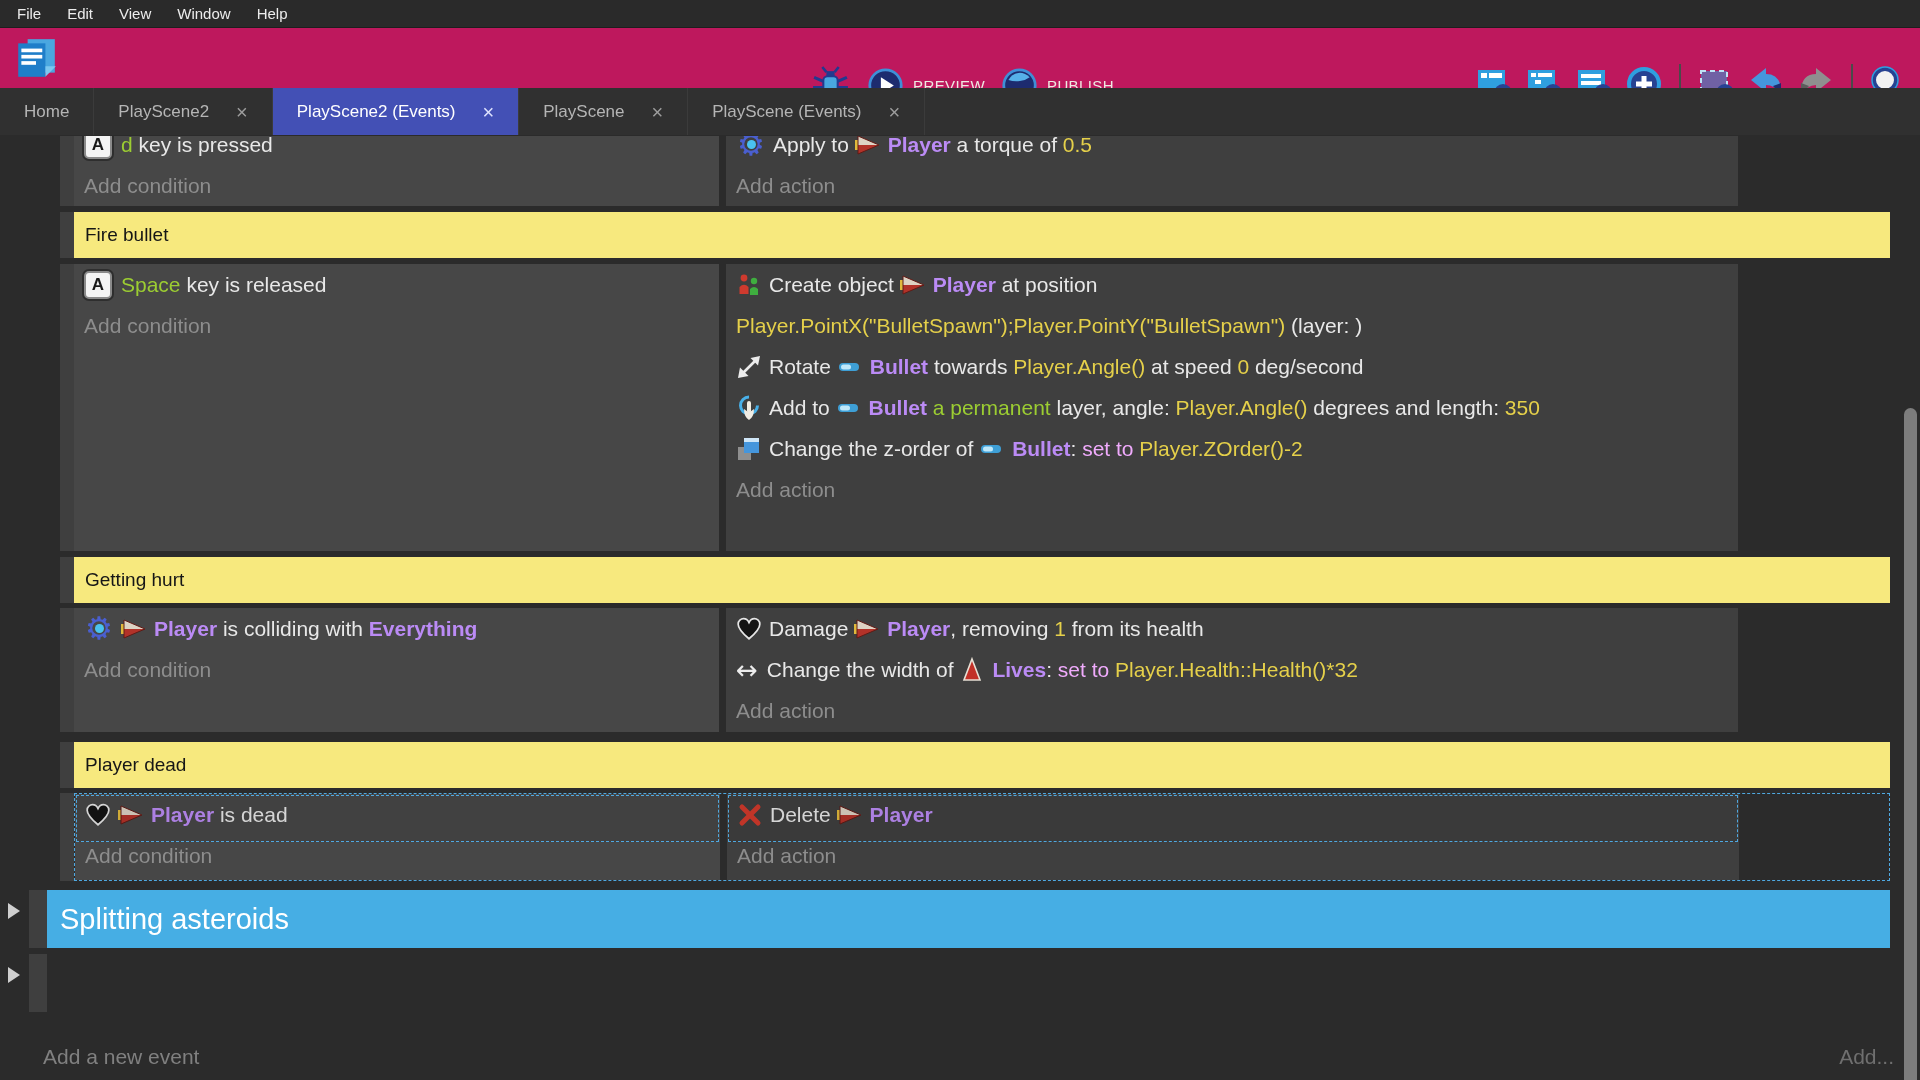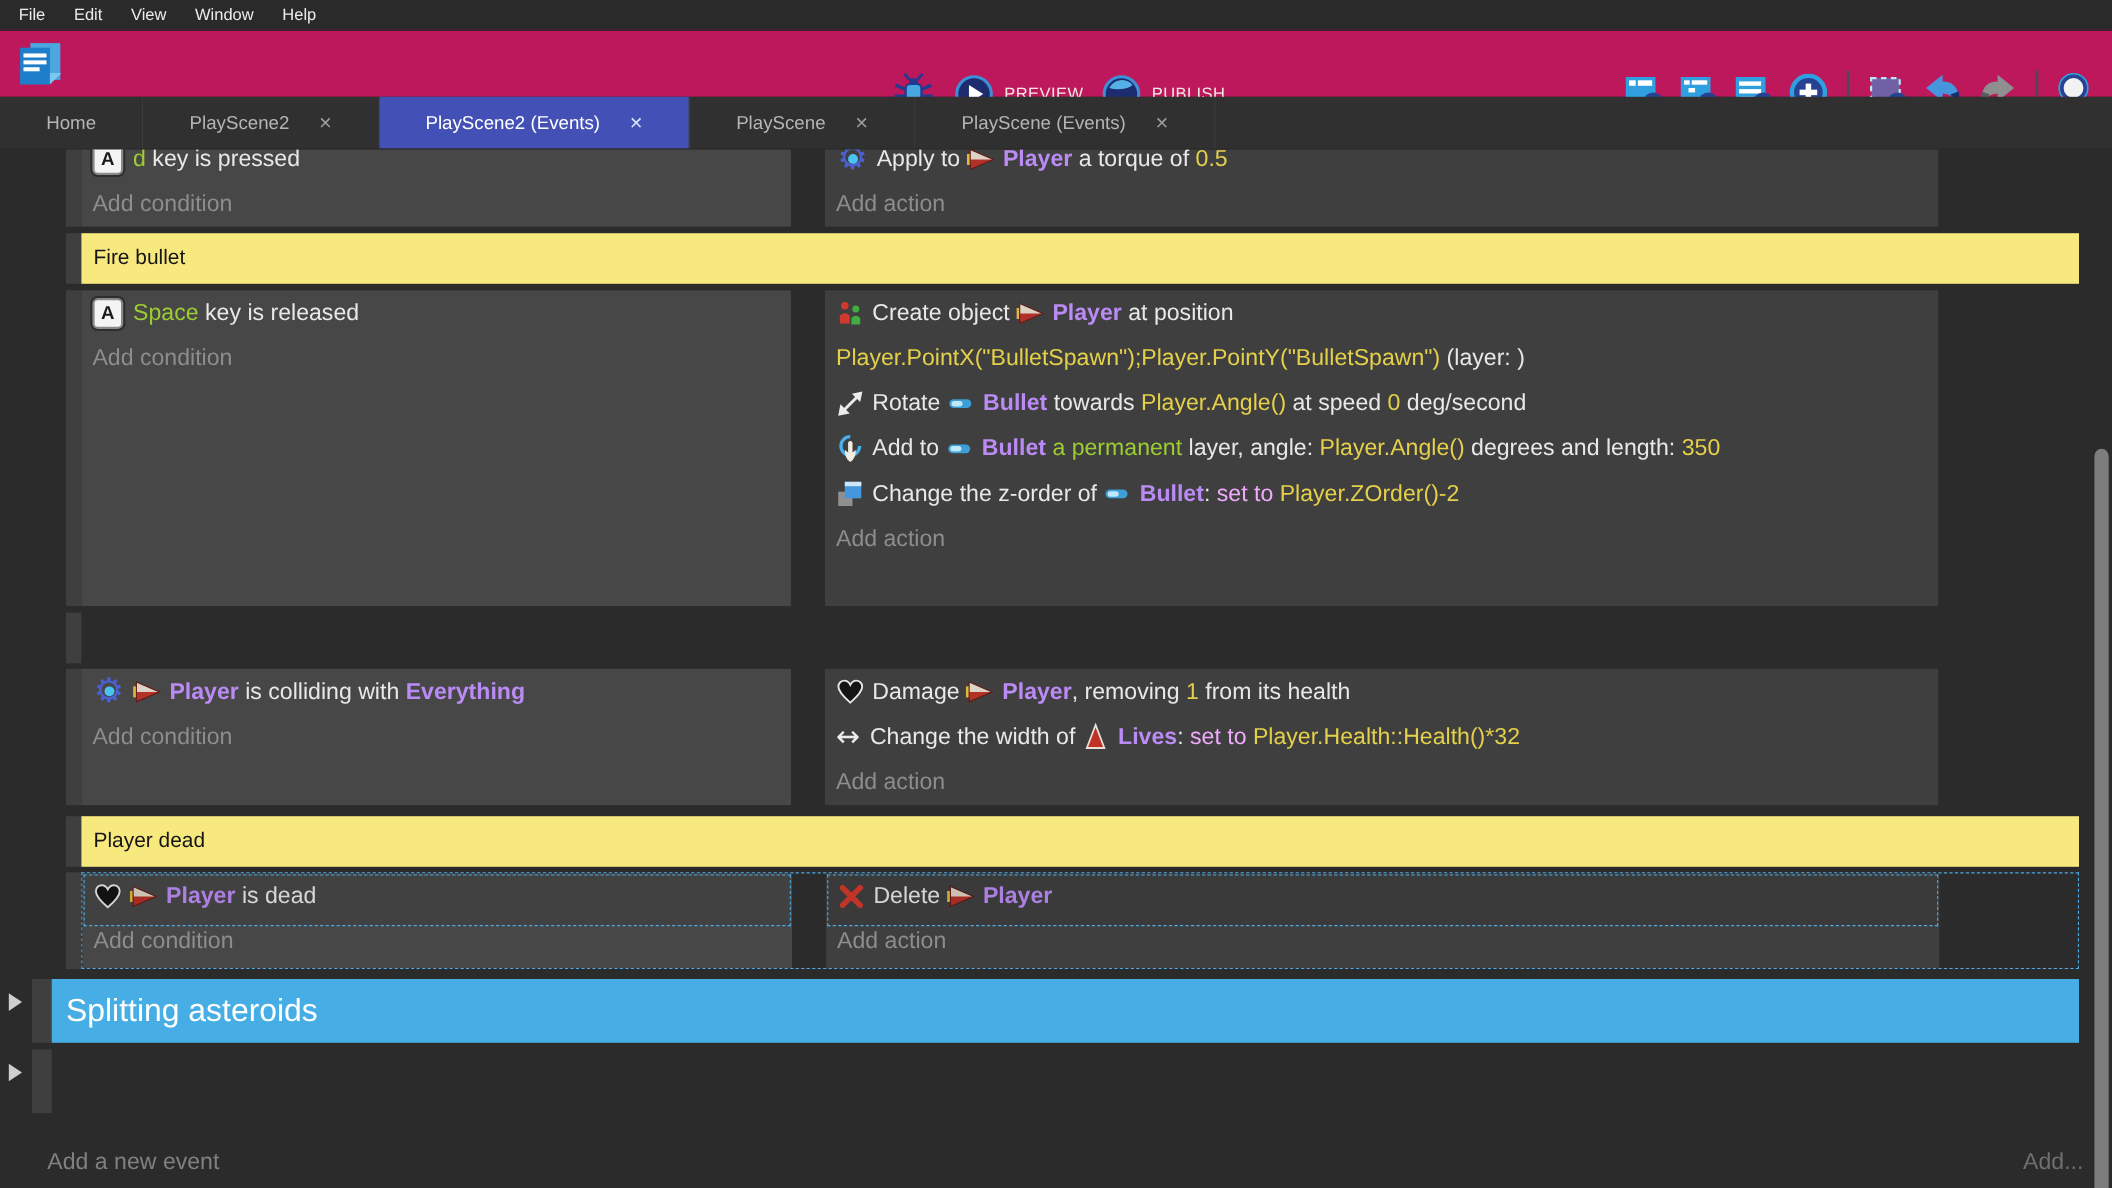--- a/index.html
+++ b/index.html
@@ -19,41 +19,41 @@
   .tb-btn{display:flex;align-items:center;gap:9px;}
   .tb-btn span{font-size:15px;color:#efe9e2;letter-spacing:.4px;}
   .tb-ic36{width:37px;height:37px;flex:none;}
   .tb-ic40{width:41px;height:41px;flex:none;}
   .tb-right{position:absolute;right:12px;top:36px;display:flex;align-items:center;gap:10px;}
   .tb-right svg{width:40px;height:40px;flex:none;}
   .tb-sep{width:2px;height:40px;background:#4a4a4a;margin:0 5px;}
 
   
   .tabbar{position:absolute;left:0;top:88px;width:100%;height:47px;background:#303030;display:flex;align-items:stretch;}
-  .tab{display:flex;align-items:center;padding:0 42px;font-size:17px;color:#b5b5b5;border-right:1px solid #3b3b3b;text-align:right;}
+  .tab{display:flex;align-items:center;padding:0 24px;font-size:17px;color:#b5b5b5;border-right:1px solid #3b3b3b;text-align:right;}
   .tab-close{margin-left:27px;font-size:20px;color:#9d9d9d;line-height:1;}
   .tab.active{background:#4350b5;color:#ffffff;}
   .tab.active .tab-close{color:#dfe3ff;}
 
   
   .sheet{position:absolute;left:0;top:135px;right:0;bottom:0;background:#2b2b2b;}
   .strip{position:absolute;left:60px;width:14px;background:#3f3f3f;}
   .strip2{position:absolute;left:29px;width:18px;background:#3f3f3f;}
   .tri{position:absolute;left:8px;width:0;height:0;border-left:12px solid #cfcfcf;
        border-top:8px solid transparent;border-bottom:8px solid transparent;}
 
   .ghdr{position:absolute;left:74px;width:1816px;height:46px;background:#f7e97e;color:#161616;
         font-size:19px;display:flex;align-items:center;padding-left:11px;box-sizing:border-box;}
   .bgrp{position:absolute;left:47px;width:1843px;height:58px;background:#46aee4;color:#ffffff;
         font-size:29px;display:flex;align-items:center;padding-left:13px;box-sizing:border-box;}
 
   .row{position:absolute;left:74px;width:1816px;box-sizing:border-box;}
   .cell{position:absolute;top:0;bottom:0;overflow:hidden;padding-top:0;box-sizing:border-box;}
   .cond{left:0;width:645px;background:#474747;}
-  .acts{left:676px;width:1012px;background:#3f3f3f;}
+  .acts{left:652px;width:1012px;background:#3f3f3f;}
   .row.cut .cell{padding-top:0;}
   .row.cut .ln:first-child{margin-top:-12px;}
 
   .ln{height:41px;display:flex;align-items:center;white-space:pre;padding-left:10px;
       font-size:21px;color:#e8e8e8;}
   .tw{color:#e8e8e8;}
   .tg{color:#9ccd32;}
   .to{color:#bb8bf5;font-weight:bold;}
   .ty{color:#e5d04a;}
   .tv{color:#f0abfc;}
@@ -371,20 +371,23 @@
           <svg class="ic">
               <use href="#sym-zorder"></use>
             </svg><span class="tw">Change the z-order of </span><svg class="ic">
               <use href="#sym-bullet"></use>
             </svg><span class="to">Bullet</span><span class="tw">: </span><span class="tv">set to </span><span class="ty">Player.ZOrder()-2</span>
         </div>
         <div class="ln tadd">Add action</div>
       </div>
     </div>
 
+    <div class="ghdr" style="top:422px">
+      <span>Getting hurt</span>
+    </div>
 
     <div class="row" style="top:473px;height:124px">
       <div class="cell cond">
         <div class="ln">
           <span class="ic-gear"></span><svg class="ic">
               <use href="#sym-ship"></use>
             </svg><span class="to">Player</span><span class="tw"> is colliding with </span><span class="to">Everything</span>
         </div>
         <div class="ln tadd">Add condition</div>
       </div>

